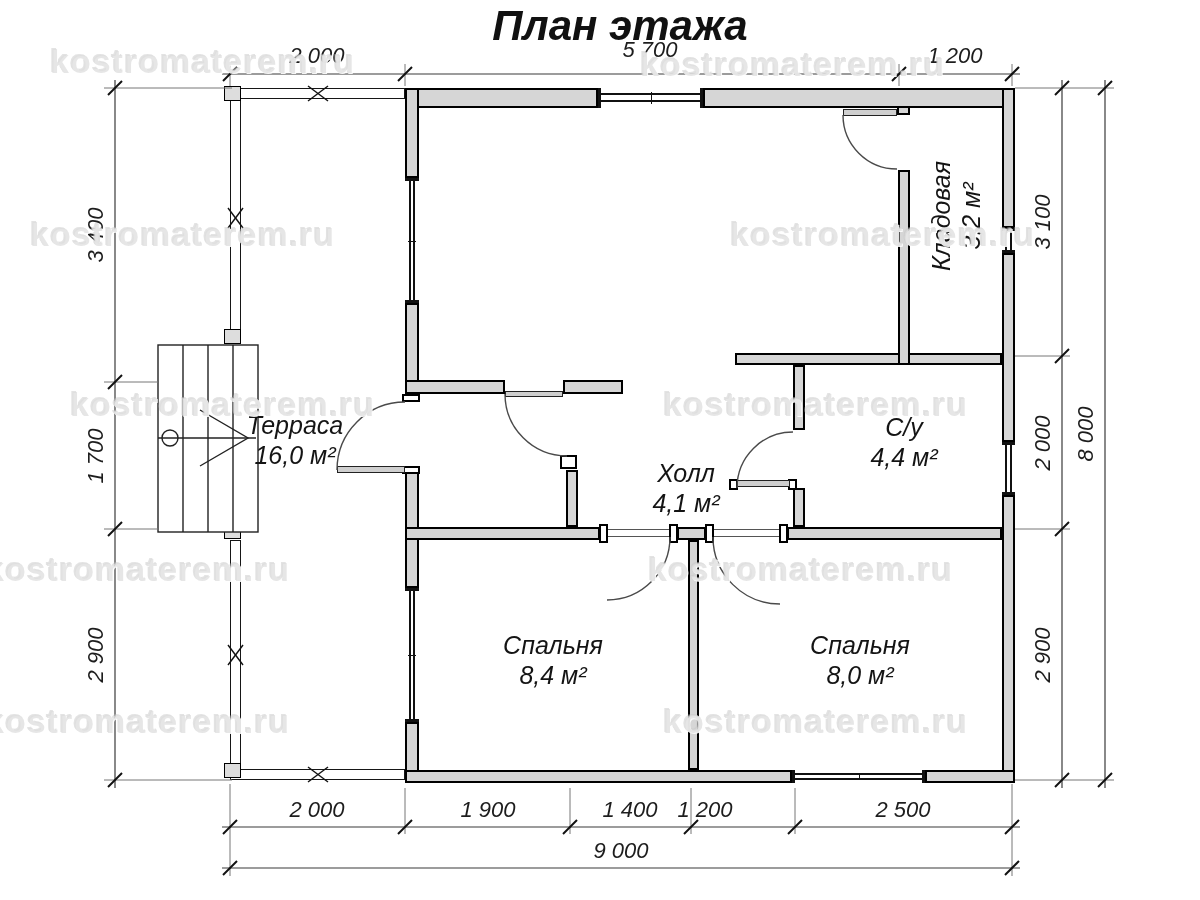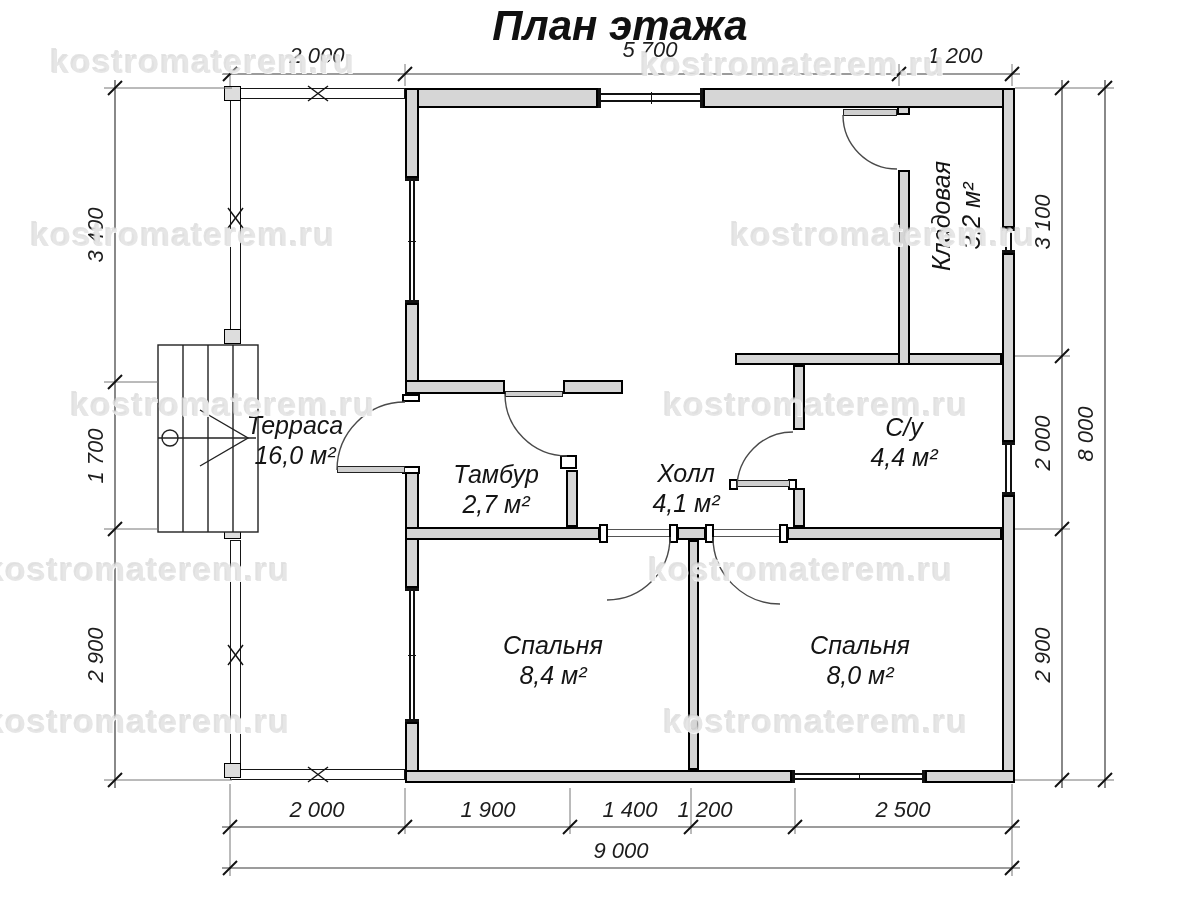--- a/index.html
+++ b/index.html
@@ -235,24 +235,20 @@
   </svg>
 
   <div class="room rot" style="left:956px;top:216px">
     <div>Кладовая</div>
     <div>3,2 м²</div>
   </div>
   <div class="room" style="left:295px;top:440px">
     <div>Терраса</div>
     <div>16,0 м²</div>
   </div>
-  <div class="room" style="left:496px;top:489px">
-    <div>Тамбур</div>
-    <div>2,7 м²</div>
-  </div>
   <div class="room" style="left:686px;top:488px">
     <div>Холл</div>
     <div>4,1 м²</div>
   </div>
   <div class="room" style="left:904px;top:442px">
     <div>С/у</div>
     <div>4,4 м²</div>
   </div>
   <div class="room" style="left:553px;top:660px">
     <div>Спальня</div>

